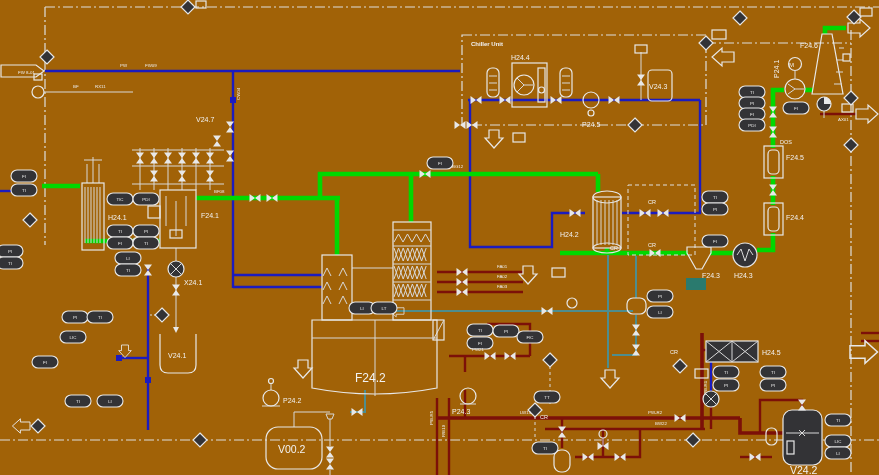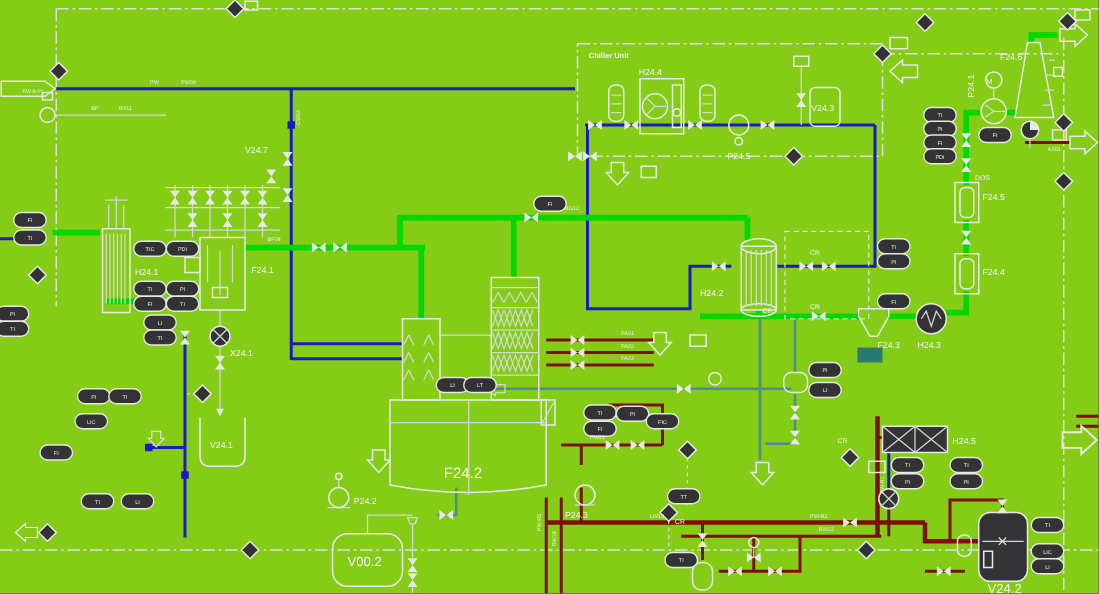--- a/index.html
+++ b/index.html
@@ -1,16 +1,16 @@
 <!DOCTYPE html>
 <html><head>
 <meta charset="utf-8">
 <style>
   html,body{margin:0;padding:0;background:#333336;width:879px;height:475px;overflow:hidden;}
-  .stage{position:relative;width:879px;height:475px;background:#84cc16;font-family:"Liberation Sans",sans-serif;text-align:center;}
+  .stage{position:relative;width:879px;height:475px;background:#a16207;font-family:"Liberation Sans",sans-serif;text-align:center;}
   svg{display:block;}
   text{font-family:"Liberation Sans",sans-serif;fill:#ececec;}
   .lbl{font-size:7px;fill:#f2f2f2;}
   .lbl-lg{font-size:12px;fill:#f2f2f2;}
   .lbl-md{font-size:10.5px;fill:#f2f2f2;}
   .lbl-sm{font-size:6px;fill:#f2f2f2;font-weight:bold;}
   .cr{font-size:5.5px;fill:#f2f2f2;}
   .eq{stroke:#e8e8e8;fill:none;stroke-width:1.2;}
   .eqf{stroke:#e8e8e8;fill:#333336;stroke-width:1.2;}
   .bnd{stroke:#dedede;fill:none;stroke-width:1.2;stroke-dasharray:10 3 2 3;}

